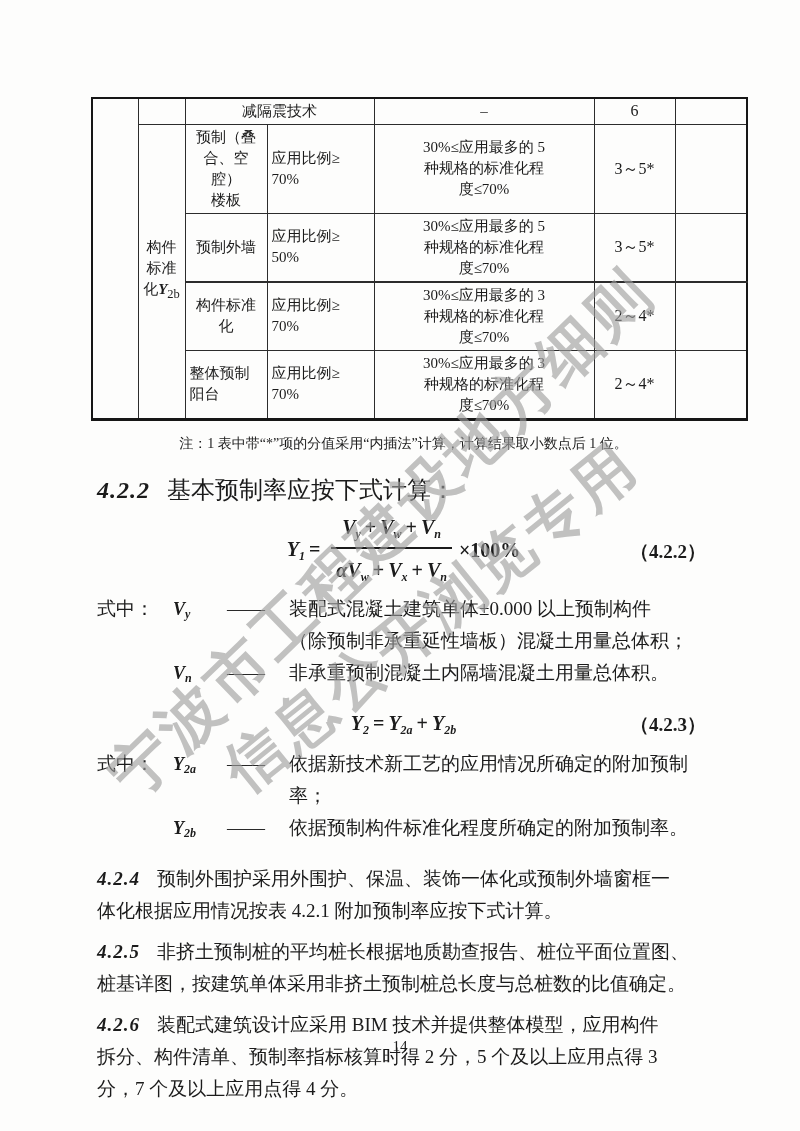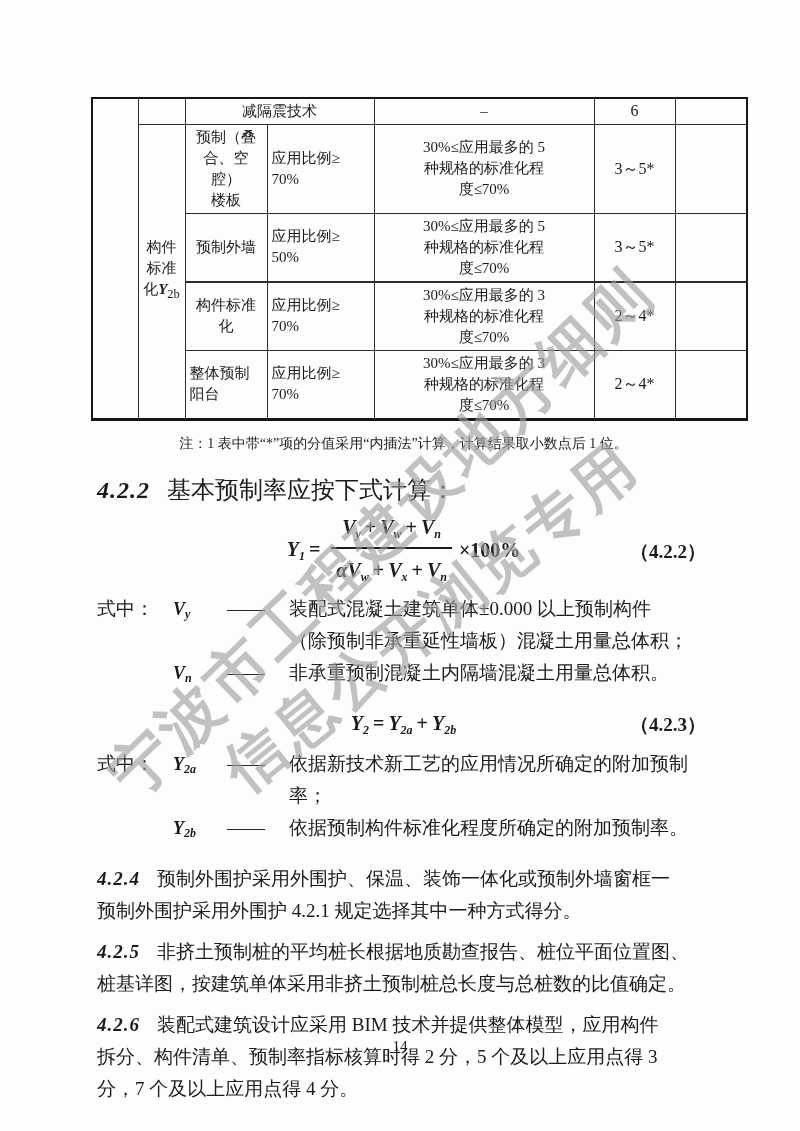--- a/index.html
+++ b/index.html
@@ -178,21 +178,21 @@
       <span class="wdash">——</span>
       <span class="wdef">依据新技术新工艺的应用情况所确定的附加预制率；</span>
       <span class="wlab"></span>
       <span class="wvar"><i>Y</i><sub>2b</sub></span>
       <span class="wdash">——</span>
       <span class="wdef">依据预制构件标准化程度所确定的附加预制率。</span>
     </div>
 
     <p class="body-p mt14">
       <span class="secnum">4.2.4</span><span class="pre">预制外围护采用外围护、保温、装饰一体化或预制外墙窗框一
-预制外围护采用外围护 4.2.1 规定选择其中一种方式得分。</span>
+体化根据应用情况按表 4.2.1 附加预制率应按下式计算。</span>
     </p>
     <p class="body-p">
       <span class="secnum">4.2.5</span><span class="pre">非挤土预制桩的平均桩长根据地质勘查报告、桩位平面位置图、
 桩基详图，按建筑单体采用非挤土预制桩总长度与总桩数的比值确定。</span>
     </p>
     <p class="body-p">
       <span class="secnum">4.2.6</span><span class="pre">装配式建筑设计应采用 BIM 技术并提供整体模型，应用构件
 拆分、构件清单、预制率指标核算时得 2 分，5 个及以上应用点得 3
 分，7 个及以上应用点得 4 分。</span>
     </p>

